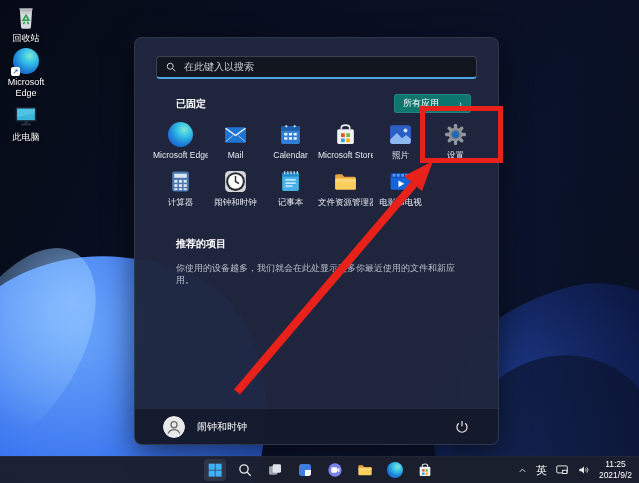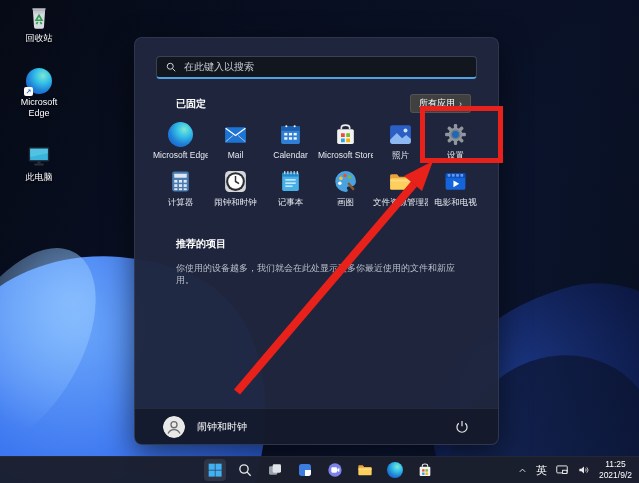--- a/index.html
+++ b/index.html
@@ -23,43 +23,43 @@
     background:radial-gradient(circle at 70% 20%,#8fc3ff 0%,rgba(60,110,240,.0) 70%);
     border-radius:50%;transform:rotate(30deg);opacity:.8;}
   .petal-r1{right:-70px;bottom:-50px;width:280px;height:240px;
     background:radial-gradient(circle at 35% 30%,#1d3a8c 0%,#0e1c4e 60%,#0a1230 100%);
     border-radius:60% 40% 50% 50% / 55% 45% 60% 40%;transform:rotate(-18deg);}
   .petal-r2{right:-30px;bottom:-90px;width:230px;height:210px;
     background:linear-gradient(120deg,#16295e,#0a1434);
     border-radius:55% 45% 55% 45%;transform:rotate(-35deg);}
   .vignette{position:absolute;inset:0;background:linear-gradient(to top right,rgba(0,0,0,0) 40%,rgba(4,7,16,.35) 100%);}
   
-  .desktop-icons{position:absolute;left:2px;top:4px;z-index:1;display:flex;flex-direction:column;gap:25px;width:48px;margin-left:13px;}
+  .desktop-icons{position:absolute;left:2px;top:4px;z-index:1;display:flex;flex-direction:column;gap:5px;width:48px;}
   .desk-item{display:flex;flex-direction:column;align-items:center;cursor:default;}
   .desk-ico{position:relative;width:26px;height:26px;display:block;}
   .desk-ico svg,.app-ico svg,.tb-ico svg{width:100%;height:100%;display:block;}
   .desk-label{margin-top:3px;font-size:9px;line-height:1.15;text-align:center;color:#fff;
     text-shadow:0 1px 2px rgba(0,0,0,.9);max-width:48px;}
   .shortcut-badge{position:absolute;left:-2px;bottom:-2px;width:9px;height:9px;background:#fff;
     border-radius:2px;font-size:7px;line-height:9px;text-align:center;color:#1d5fd0;font-weight:bold;}
   .edge-ball{display:block;width:100%;height:100%;border-radius:50%;
     background:radial-gradient(circle at 65% 30%,#7ee8d0 0%,#35c1e8 30%,#1e7fd6 62%,#1c4ed8 100%);}
   
   .start-menu{position:absolute;left:134px;top:37px;width:365px;height:408px;z-index:10;
     background:rgba(31,38,62,.97);border:1px solid rgba(255,255,255,.08);border-radius:8px;
     box-shadow:0 10px 30px rgba(0,0,0,.55);overflow:hidden;}
   .search-box{margin:18px 21px 0;height:23px;display:flex;align-items:center;gap:7px;padding:0 8px;
     background:#11161f;border:1px solid #3c4254;border-bottom:2px solid #4fa3e3;border-radius:4px;}
   .search-box .s-ico{width:12px;height:12px;flex:0 0 auto;}
   .search-box .s-ico svg{width:100%;height:100%;display:block;}
   .search-ph{font-size:10px;color:#c9cdd6;}
   .pinned-row{margin:15px 27px 0 41px;display:flex;justify-content:space-between;align-items:center;}
   .sec-title{font-size:10px;font-weight:bold;color:#fff;}
-  .all-apps-btn{background:#404040;border:1px solid rgba(255,255,255,.1);border-radius:3px;
-    font-size:9px;color:#fff;padding:2px 8px;display:flex;align-items:center;gap:4px;cursor:pointer;margin-left:21px;}
+  .all-apps-btn{background:#0f766e;border:1px solid rgba(255,255,255,.1);border-radius:3px;
+    font-size:9px;color:#fff;padding:2px 8px;display:flex;align-items:center;gap:20px;cursor:pointer;margin-left:21px;}
   .all-apps-btn .chev{font-size:9px;color:#d8dce4;}
   .app-grid{margin:7px 0 0 18px;display:grid;grid-template-columns:repeat(6,55px);grid-auto-rows:47px;}
   .app-cell{display:flex;flex-direction:column;align-items:center;justify-content:flex-start;padding-top:2px;cursor:pointer;}
   .app-ico{width:25px;height:25px;}
   .app-label{margin-top:3px;font-size:8.5px;color:#e8eaf0;white-space:nowrap;max-width:55px;overflow:hidden;text-align:center;}
   .recommended{margin:23px 40px 0 41px;}
   .rec-text{margin-top:11px;font-size:9px;color:#b9bfca;line-height:1.35;}
   .user-bar{position:absolute;left:0;right:0;bottom:0;height:36px;background:rgba(13,17,30,.55);
     border-top:1px solid rgba(255,255,255,.07);display:flex;align-items:center;padding:0 28px;}
   .avatar{width:22px;height:22px;border-radius:50%;overflow:hidden;flex:0 0 auto;cursor:pointer;}
@@ -267,33 +267,20 @@
               <rect x="4" y="3.5" width="16" height="3.8" fill="#1f88c9"></rect>
               <path d="M6.5 2v3M9.5 2v3M12.5 2v3M15.5 2v3M18.5 2v3" stroke="#fff" stroke-width="1" opacity=".9"></path>
               <path d="M7 10.5h10M7 13.5h10M7 16.5h7" stroke="#eaf6ff" stroke-width="1.2"></path>
             </svg>
           </span>
           <span class="app-label">记事本</span>
         </div>
         <div class="app-cell">
           <span class="app-ico">
             <svg viewBox="0 0 24 24">
-              <path d="M12 2a10 10 0 1 0 .4 20c2.1 0 2.2-1.5 1.3-2.5-.9-1-.4-2.7 1.4-2.7H17c3 0 5-2.1 5-4.8C22 6.2 17.5 2 12 2z" fill="#4aa3e0"></path>
-              <circle cx="7.6" cy="9" r="1.7" fill="#f3c23c"></circle>
-              <circle cx="11.5" cy="6.3" r="1.7" fill="#e9542f"></circle>
-              <circle cx="16" cy="7.6" r="1.7" fill="#7db92c"></circle>
-              <circle cx="6.6" cy="13.6" r="1.7" fill="#fff"></circle>
-              <path d="M14.5 13.5l5.5 6.5" stroke="#8b5a2b" stroke-width="2.2"></path>
-            </svg>
-          </span>
-          <span class="app-label">画图</span>
-        </div>
-        <div class="app-cell">
-          <span class="app-ico">
-            <svg viewBox="0 0 24 24">
               <path d="M2 6.5C2 5.7 2.7 5 3.5 5h5.2l2 2.5H20.5c.8 0 1.5.7 1.5 1.5v1H2z" fill="#e8a33d"></path>
               <rect x="2" y="8.8" width="20" height="11.2" rx="1.5" fill="#ffcf5e"></rect>
               <path d="M2 10.2h20v1.8H2z" fill="#fadf9a" opacity=".65"></path>
             </svg>
           </span>
           <span class="app-label">文件资源管理器</span>
         </div>
         <div class="app-cell">
           <span class="app-ico">
             <svg viewBox="0 0 24 24">

